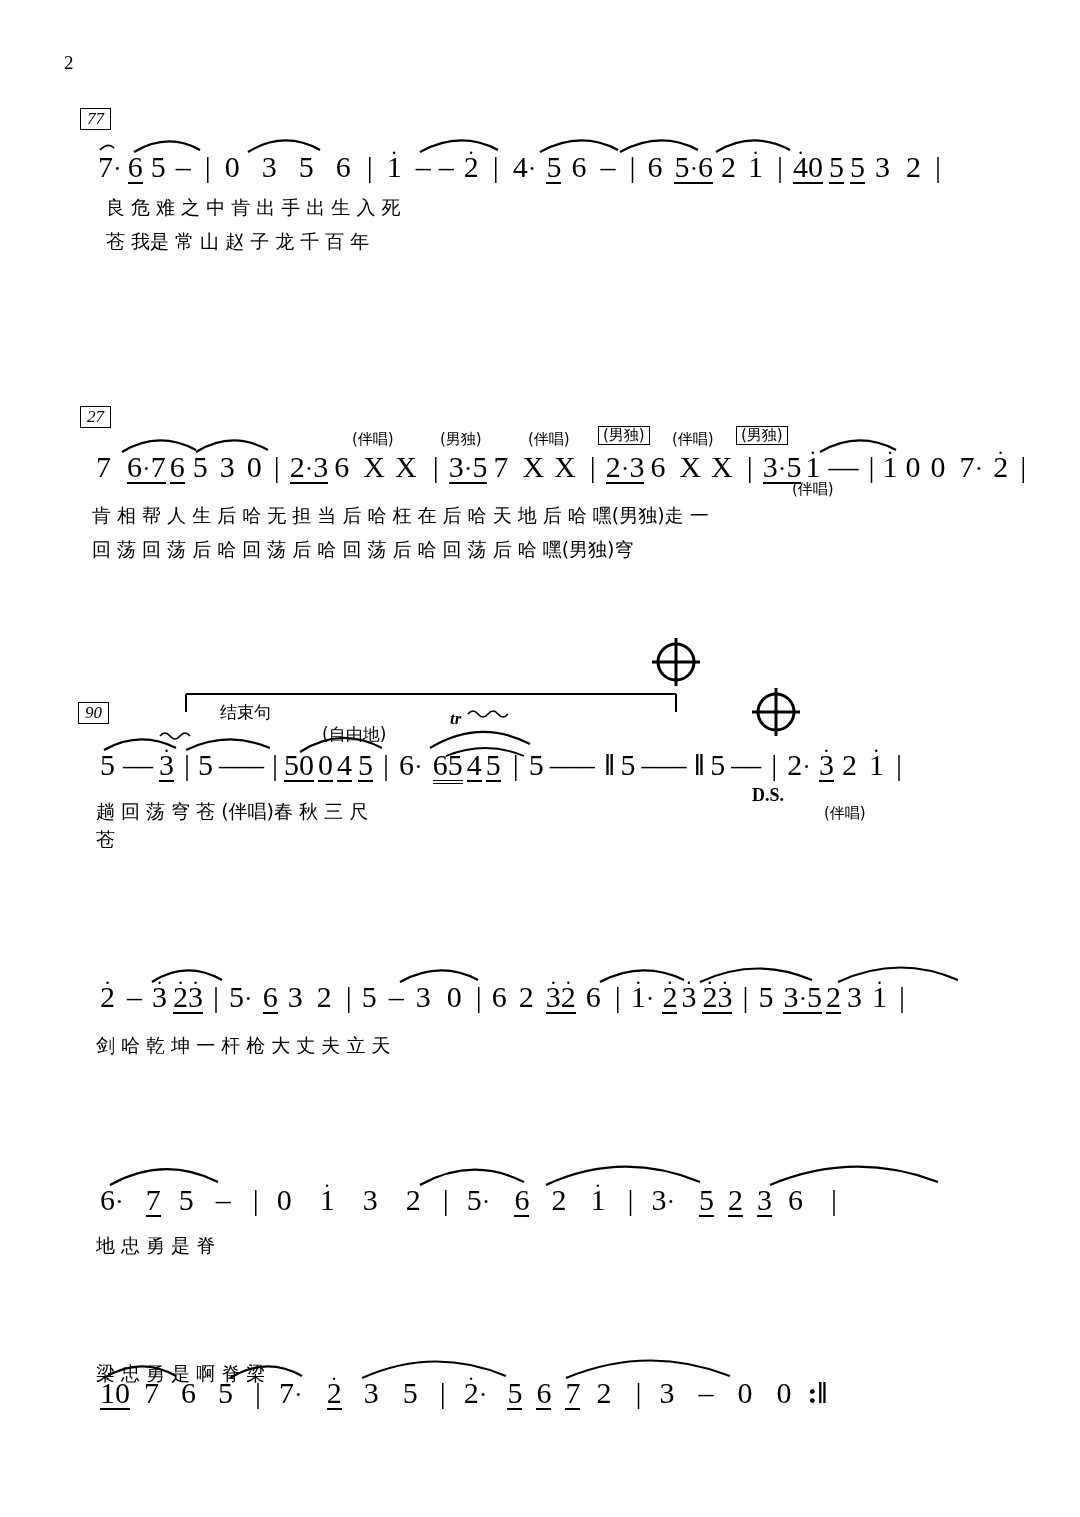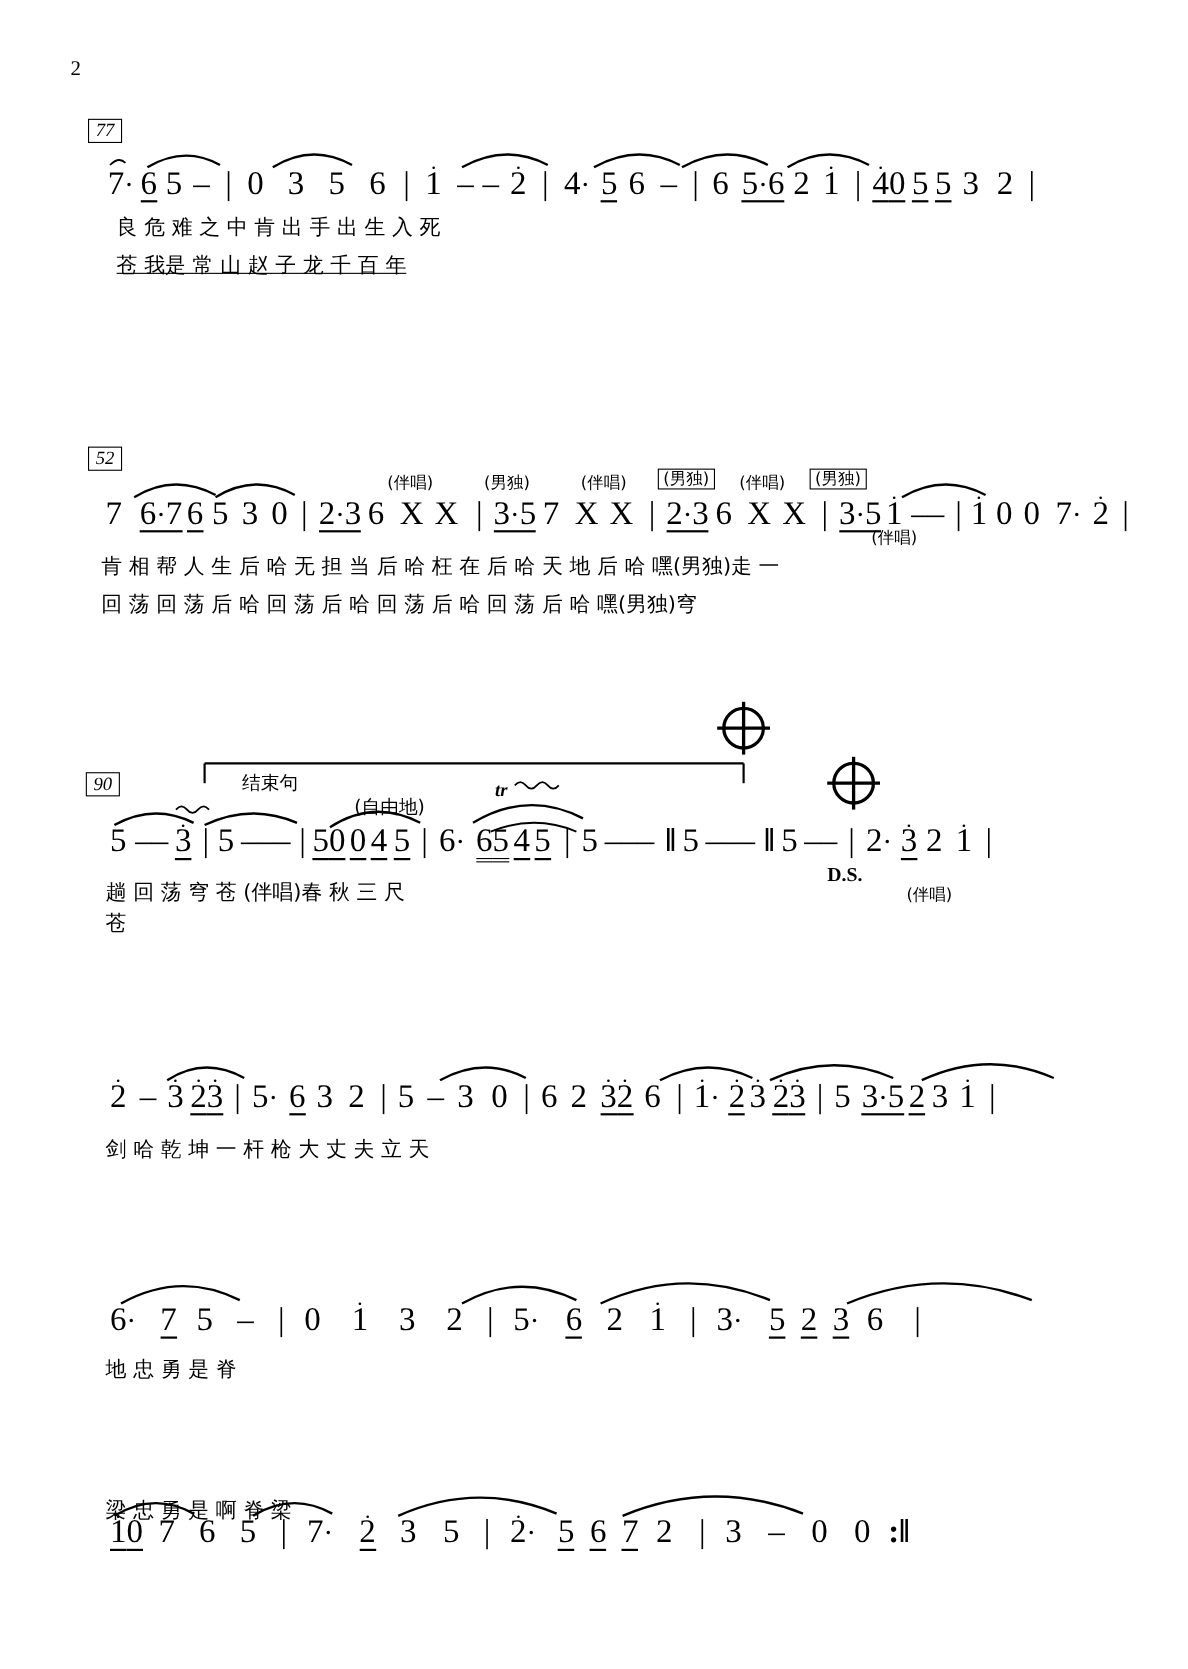--- a/index.html
+++ b/index.html
@@ -98,25 +98,25 @@
   <div class="page-num">2</div>
 
   <div class="system">
     <div class="measure-box" style="left:80px; top:108px;">77</div>
 
     <div class="notes" style="left:98px; top:152px;">
       <span class="n">7<span style="font-size:26px">·</span></span><span style="display:inline-block;width:6px"></span><span class="n" style="border-bottom:2px solid #000;">6</span><span style="display:inline-block;width:8px"></span><span class="n">5</span><span style="display:inline-block;width:10px"></span><span class="n">–</span><span style="display:inline-block;width:14px"></span><span class="n">|</span><span style="display:inline-block;width:14px"></span><span class="n">0</span><span style="display:inline-block;width:22px"></span><span class="n">3</span><span style="display:inline-block;width:22px"></span><span class="n">5</span><span style="display:inline-block;width:22px"></span><span class="n">6</span><span style="display:inline-block;width:16px"></span><span class="n">|</span><span style="display:inline-block;width:14px"></span><span class="n" style="position:relative">1<span style="position:absolute;left:50%;top:-9px;transform:translateX(-50%);font-size:20px">·</span></span><span style="display:inline-block;width:14px"></span><span class="n">–</span><span style="display:inline-block;width:8px"></span><span class="n">–</span><span style="display:inline-block;width:10px"></span><span class="n" style="position:relative">2<span style="position:absolute;left:50%;top:-9px;transform:translateX(-50%);font-size:20px">·</span></span><span style="display:inline-block;width:14px"></span><span class="n">|</span><span style="display:inline-block;width:14px"></span><span class="n">4<span style="font-size:26px">·</span></span><span style="display:inline-block;width:10px"></span><span class="n" style="border-bottom:2px solid #000;">5</span><span style="display:inline-block;width:10px"></span><span class="n">6</span><span style="display:inline-block;width:14px"></span><span class="n">–</span><span style="display:inline-block;width:14px"></span><span class="n">|</span><span style="display:inline-block;width:12px"></span><span class="n">6</span><span style="display:inline-block;width:12px"></span><span class="n" style="border-bottom:2px solid #000;">5<span style="font-size:26px">·</span>6</span><span style="display:inline-block;width:8px"></span><span class="n">2</span><span style="display:inline-block;width:12px"></span><span class="n" style="position:relative">1<span style="position:absolute;left:50%;top:-9px;transform:translateX(-50%);font-size:20px">·</span></span><span style="display:inline-block;width:14px"></span><span class="n">|</span><span style="display:inline-block;width:10px"></span><span class="n" style="border-bottom:2px solid #000;position:relative">4<span style="position:absolute;left:50%;top:-9px;transform:translateX(-50%);font-size:20px">·</span></span><span class="n" style="border-bottom:2px solid #000;">0</span><span style="display:inline-block;width:6px"></span><span class="n" style="border-bottom:2px solid #000;">5</span><span style="display:inline-block;width:6px"></span><span class="n" style="border-bottom:2px solid #000;">5</span><span style="display:inline-block;width:10px"></span><span class="n">3</span><span style="display:inline-block;width:16px"></span><span class="n">2</span><span style="display:inline-block;width:14px"></span><span class="n">|</span>
     </div>
 
     <div class="lyrics" style="left:106px; top:198px; letter-spacing:0;">良        危  难   之   中    肯 出   手 出 生 入 死</div>
-    <div class="lyrics" style="left:106px; top:232px; letter-spacing:0;text-decoration:underline;">苍        我是 常   山    赵 子   龙 千 百 年</div>
-  </div>
-
-  <div class="system">
-    <div class="measure-box" style="left:80px; top:406px;">52</div>
+    <div class="lyrics" style="left:106px; top:232px; letter-spacing:0;">苍        我是 常   山    赵 子   龙 千 百 年</div>
+  </div>
+
+  <div class="system">
+    <div class="measure-box" style="left:80px; top:406px;">27</div>
 
     <div class="annot" style="left:352px; top:432px;">(伴唱)</div>
     <div class="annot" style="left:440px; top:432px;">(男独)</div>
     <div class="annot" style="left:528px; top:432px;">(伴唱)</div>
     <div class="annot boxed" style="left:598px; top:426px;">(男独)</div>
     <div class="annot" style="left:672px; top:432px;">(伴唱)</div>
     <div class="annot boxed" style="left:736px; top:426px;">(男独)</div>
     <div class="annot" style="left:792px; top:482px;">(伴唱)</div>
 
     <div class="notes" style="left:96px; top:452px;">

